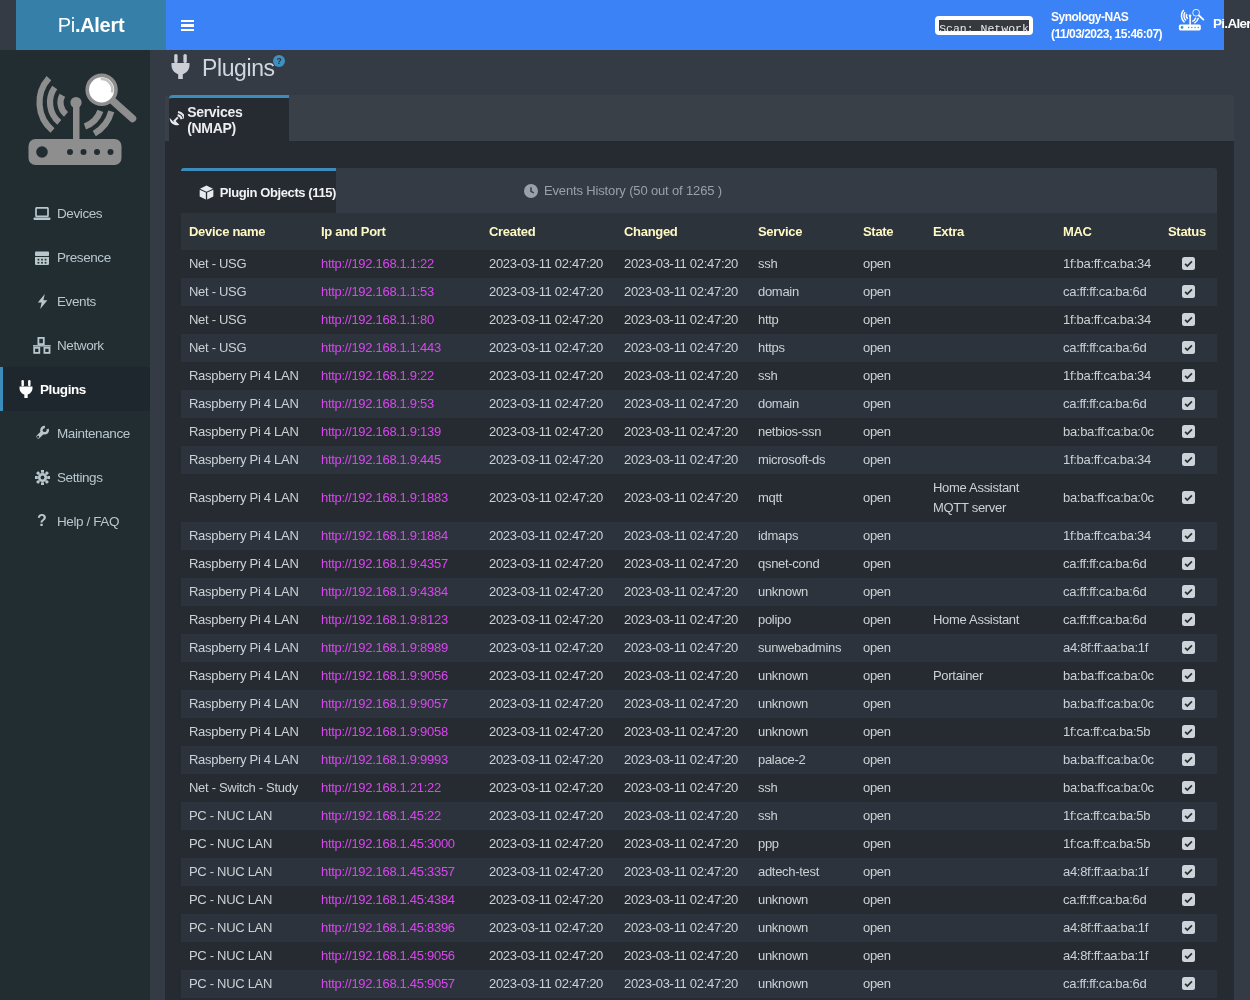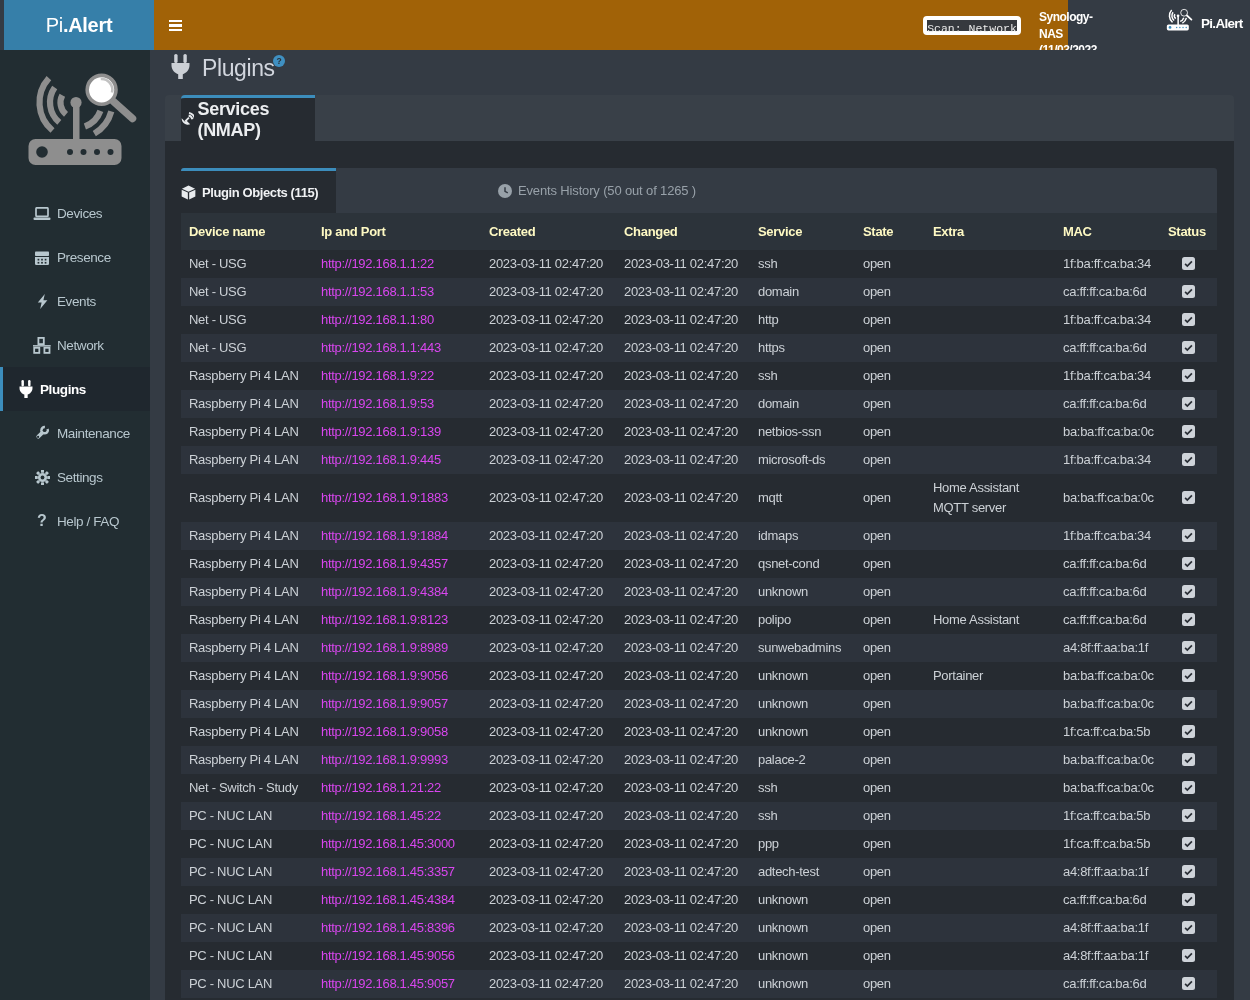--- a/index.html
+++ b/index.html
@@ -1,20 +1,20 @@
 <!DOCTYPE html>
 <html><head>
 <meta charset="utf-8">
 <style>
 * { margin:0; padding:0; box-sizing:border-box; }
 html,body { width:1250px; height:1000px; overflow:hidden; background:#343b44;
   font-family:"Liberation Sans", sans-serif; }
 
 
-.topbar { position:absolute; top:0; left:4px; width:1064px; height:50px; background:#a16207; }
+.topbar { position:absolute; top:0; left:16px; width:1208px; height:50px; background:#3b82f6; }
 .logo { position:absolute; top:0; left:0; width:150px; height:50px; background:#367fa9;
   color:#fff; font-size:20px; line-height:50px; text-align:center; letter-spacing:-0.3px; font-weight:300;}
 .logo b { font-weight:700; }
 .burger { position:absolute; left:165px; top:19.5px; }
 .burger div { width:12.5px; height:2.4px; background:#fff; margin-bottom:2.3px; }
 .scanbadge { position:absolute; left:919px; top:15.5px; width:98px; height:19px;
   font-family:"Liberation Mono", monospace; font-size:11.5px; color:#ececec;
   background:#36393e; border:4px solid #ffffff; border-radius:4px;
   text-align:center; line-height:17px; }
 .nasinfo { position:absolute; left:1035px; top:9px; color:#fff; font-weight:bold;
@@ -39,29 +39,29 @@
 
 
 .content { position:absolute; left:150px; top:50px; width:1100px; height:950px; background:#343b44; overflow:hidden; }
 .pagehead { position:absolute; left:21px; top:4px; height:28px; display:flex; align-items:center; }
 .pagehead .txt { margin-left:12px; font-size:23px; color:#d2d6de; letter-spacing:-0.4px; margin-top:0px; }
 .pagehead .badge { margin-left:-2px; margin-top:-13px; }
 
 .tabs1 { position:absolute; left:15px; top:45px; width:1069px; height:46px;
   background:#394048; border-radius:4px 4px 0 0; }
 .t1 { position:absolute; top:0; height:46px; display:flex; align-items:center; justify-content:center; }
-.t1a { left:16px; width:134px; background:#262b31; border-top:3px solid #3c8dbc;
-  border-radius:4px 0 0 0; color:#eceef0; font-weight:bold; font-size:18px; letter-spacing:-0.3px; }
+.t1a { left:4px; width:120px; background:#262b31; border-top:3px solid #3c8dbc;
+  border-radius:4px 0 0 0; color:#eceef0; font-weight:bold; font-size:14px; letter-spacing:-0.3px; }
 .t1b { left:134px; width:136px; color:#99a3ab; font-size:13.5px; letter-spacing:-0.2px; }
 
 .pane1 { position:absolute; left:15px; top:91px; width:1069px; height:859px;
   background:#262b31; overflow:hidden; }
 .tabs2 { position:absolute; left:16px; top:27px; width:1036px; height:45px;
   background:#343b44; border-radius:3px 3px 0 0; }
-.t2 { position:absolute; top:0; height:45px; display:flex; align-items:center; justify-content:flex-start;
+.t2 { position:absolute; top:0; height:45px; display:flex; align-items:center; justify-content:flex-end;
   font-size:13px; letter-spacing:-0.4px; }
 .t2a { left:0; width:155px; background:#262b31; border-top:3px solid #3c8dbc;
   border-radius:3px 0 0 0; color:#f0f2f4; font-weight:bold; }
 .t2b { left:155px; width:162px; color:#98a1a9; }
 .t2c { left:317px; width:224px; color:#98a1a9; letter-spacing:-0.15px; }
 
 .tblwrap { position:absolute; left:16px; top:72px; width:1036px; }
 table { table-layout:fixed; border-collapse:collapse; width:1036px;
   font-size:13px; letter-spacing:-0.3px; color:#ccd1d6; }
 th { height:37px; background:#2c333a; color:#fef9c3; font-weight:bold;

